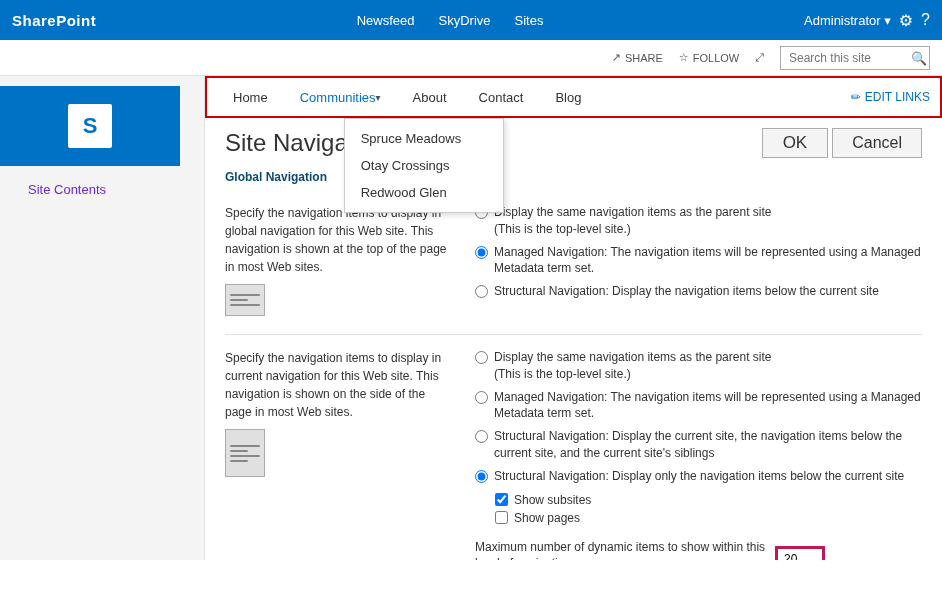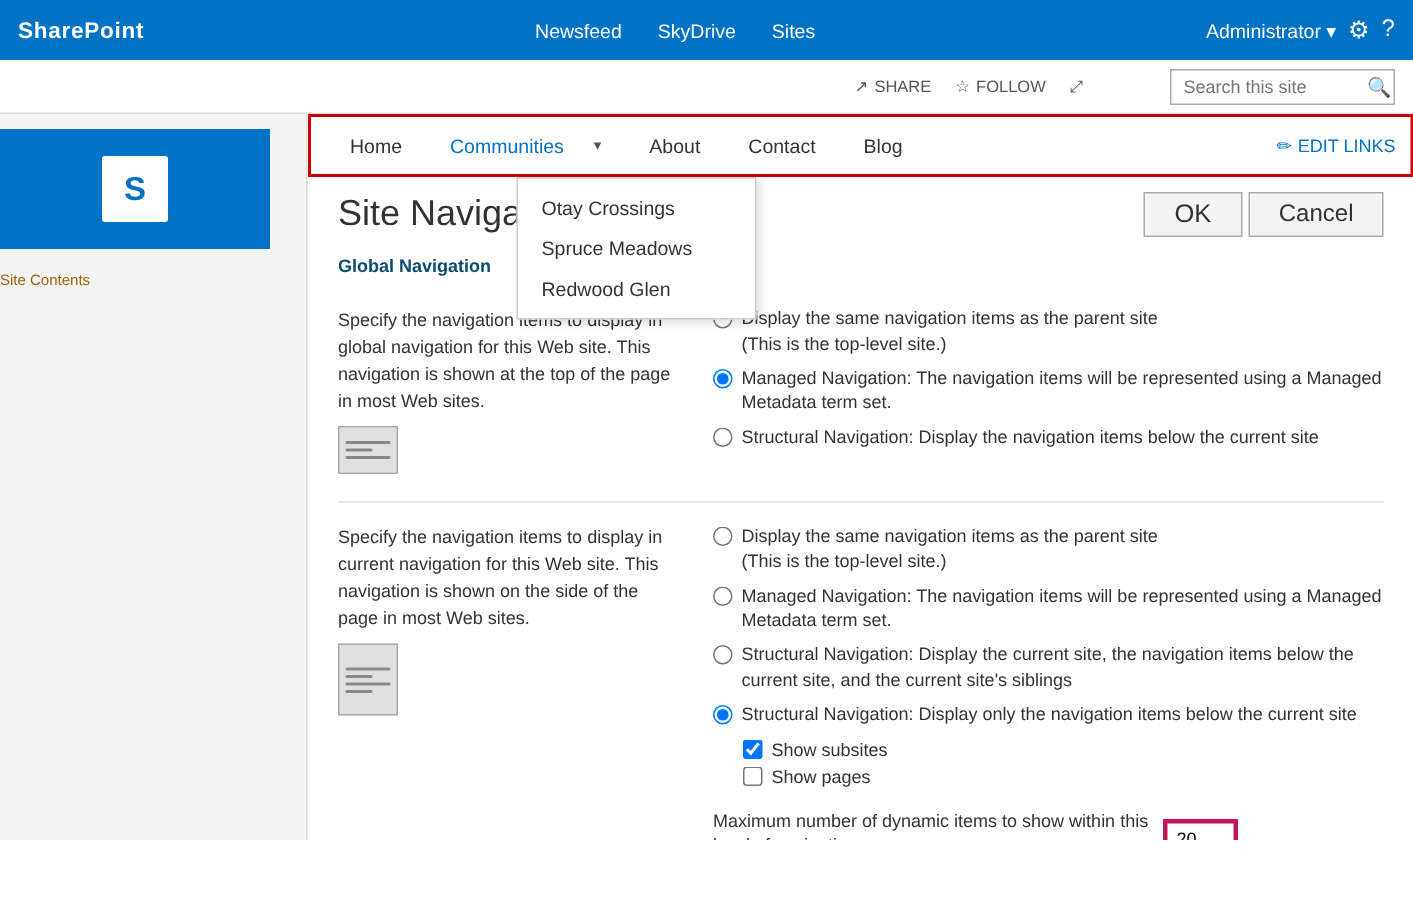--- a/index.html
+++ b/index.html
@@ -18,36 +18,36 @@
     
     .sub-bar { background: #fff; height: 36px; display: flex; align-items: center; justify-content: flex-end; padding: 0 12px; border-bottom: 1px solid #e0e0e0; gap: 16px; }
     .sub-bar-btn { display: flex; align-items: center; gap: 4px; font-size: 12px; color: #555; cursor: pointer; }
     .sub-bar-btn span { font-size: 11px; }
 
     
     .nav-bar { background: #fff; border: 2px solid #cc0000; display: flex; align-items: center; padding: 0 10px; height: 42px; position: relative; margin: 0 0 0 205px; }
     .nav-bar-full { display: flex; align-items: center; width: 100%; position: relative; }
     .nav-item { padding: 0 16px; font-size: 13px; color: #333; cursor: pointer; height: 42px; display: flex; align-items: center; text-decoration: none; }
     .nav-item.active { color: #0072c6; }
-    .nav-dropdown { display: flex; align-items: center; gap: 20px; }
+    .nav-dropdown { display: flex; align-items: center; gap: 0; }
     .nav-dropdown-arrow { font-size: 10px; color: #555; }
     .edit-links { color: #0072c6; font-size: 12px; display: flex; align-items: center; gap: 4px; margin-left: auto; cursor: pointer; }
 
     
     .dropdown-menu { position: absolute; top: 42px; left: 60px; background: #fff; border: 1px solid #ccc; box-shadow: 2px 2px 6px rgba(0,0,0,0.15); z-index: 100; min-width: 160px; padding: 6px 0; }
     .dropdown-item { padding: 6px 16px; font-size: 13px; color: #333; cursor: pointer; }
 
     
     .main-layout { display: flex; height: calc(602px - 40px - 36px - 42px); }
 
     
     .sidebar { width: 205px; background: #f4f4f4; border-right: 1px solid #e0e0e0; padding: 10px 0; flex-shrink: 0; }
     .sidebar-logo { background: #0072c6; width: 180px; height: 80px; margin: 0 0 10px 0; display: flex; align-items: center; justify-content: center; }
     .sidebar-logo-inner { background: #fff; width: 44px; height: 44px; display: flex; align-items: center; justify-content: center; font-size: 22px; font-weight: bold; color: #0072c6; border-radius: 2px; }
-    .sidebar-item { padding: 6px 0; font-size: 10px; color: #a16207; cursor: pointer; }
+    .sidebar-item { padding: 6px 28px; font-size: 13px; color: #6d28d9; cursor: pointer; }
 
     
     .content { flex: 1; padding: 10px 20px; overflow-y: auto; }
     .page-title-row { display: flex; align-items: center; gap: 8px; margin-bottom: 12px; }
     .page-title { font-size: 24px; font-weight: 300; color: #333; }
     .info-icon { color: #888; font-size: 16px; cursor: pointer; }
     .btn-ok { background: #f4f4f4; border: 1px solid #ababab; padding: 4px 20px; font-size: 17px; cursor: pointer; color: #333; }
     .btn-cancel { background: #f4f4f4; border: 1px solid #ababab; padding: 4px 19px; font-size: 16px; cursor: pointer; color: #333; }
 
     .section-title { color: #0c4a6e; font-size: 12px; font-weight: 600; margin-bottom: 20px; margin-top: 4px; }
@@ -66,21 +66,21 @@
 
     .section-divider { margin: 14px 0; border: none; border-top: 1px solid #e0e0e0; }
 
     .checkbox-group { display: flex; flex-direction: column; gap: 4px; margin-left: 20px; margin-top: 8px; }
     .checkbox-item { display: flex; align-items: center; gap: 6px; font-size: 12px; }
     .checkbox-item input[type="checkbox"] { margin: 0; }
 
     .max-items-row { display: flex; align-items: flex-end; font-size: 12px; margin-top: 14px; }
     .max-items-input { width: 50px; border: 3px solid #be185d; padding: 3px 6px; font-size: 12px; }
     .search-input { border: 1px solid #ababab; padding: 4px 24px 4px 8px; font-size: 12px; color: #999; width: 150px; }
-    .search-icon-pos { position: relative; display: inline-block; margin-left: 42px; }
+    .search-icon-pos { position: relative; display: inline-block; }
     .search-btn { position: absolute; right: 2px; top: 50%; transform: translateY(-50%); background: none; border: none; cursor: pointer; color: #666; font-size: 13px; }
 
     .relative-wrapper { position: relative; }
   </style>
 </head>
 <body>
 
 <div class="relative-wrapper" style="width:942px;height:468px;position:relative;">
 
   <div class="top-bar">
@@ -135,22 +135,22 @@
         <div class="nav-bar" style="margin:0; border-left: none; border-right: none; border-top: none; border-bottom: none; border: 2px solid #cc0000; margin: 0;">
           <div class="nav-bar-full">
             <a class="nav-item">Home</a>
             <div style="position:relative;">
               <a class="nav-item active nav-dropdown">
                 <span>Communities</span>
                 <span class="nav-dropdown-arrow">▾</span>
               </a>
 
               <div class="dropdown-menu">
+                <div class="dropdown-item">Spruce Meadows</div>
                 <div class="dropdown-item">Otay Crossings</div>
-                <div class="dropdown-item">Spruce Meadows</div>
                 <div class="dropdown-item">Redwood Glen</div>
               </div>
             </div>
             <a class="nav-item">About</a>
             <a class="nav-item">Contact</a>
             <a class="nav-item">Blog</a>
             <div class="edit-links">
               <span>✏</span>
               <span>EDIT LINKS</span>
             </div>

